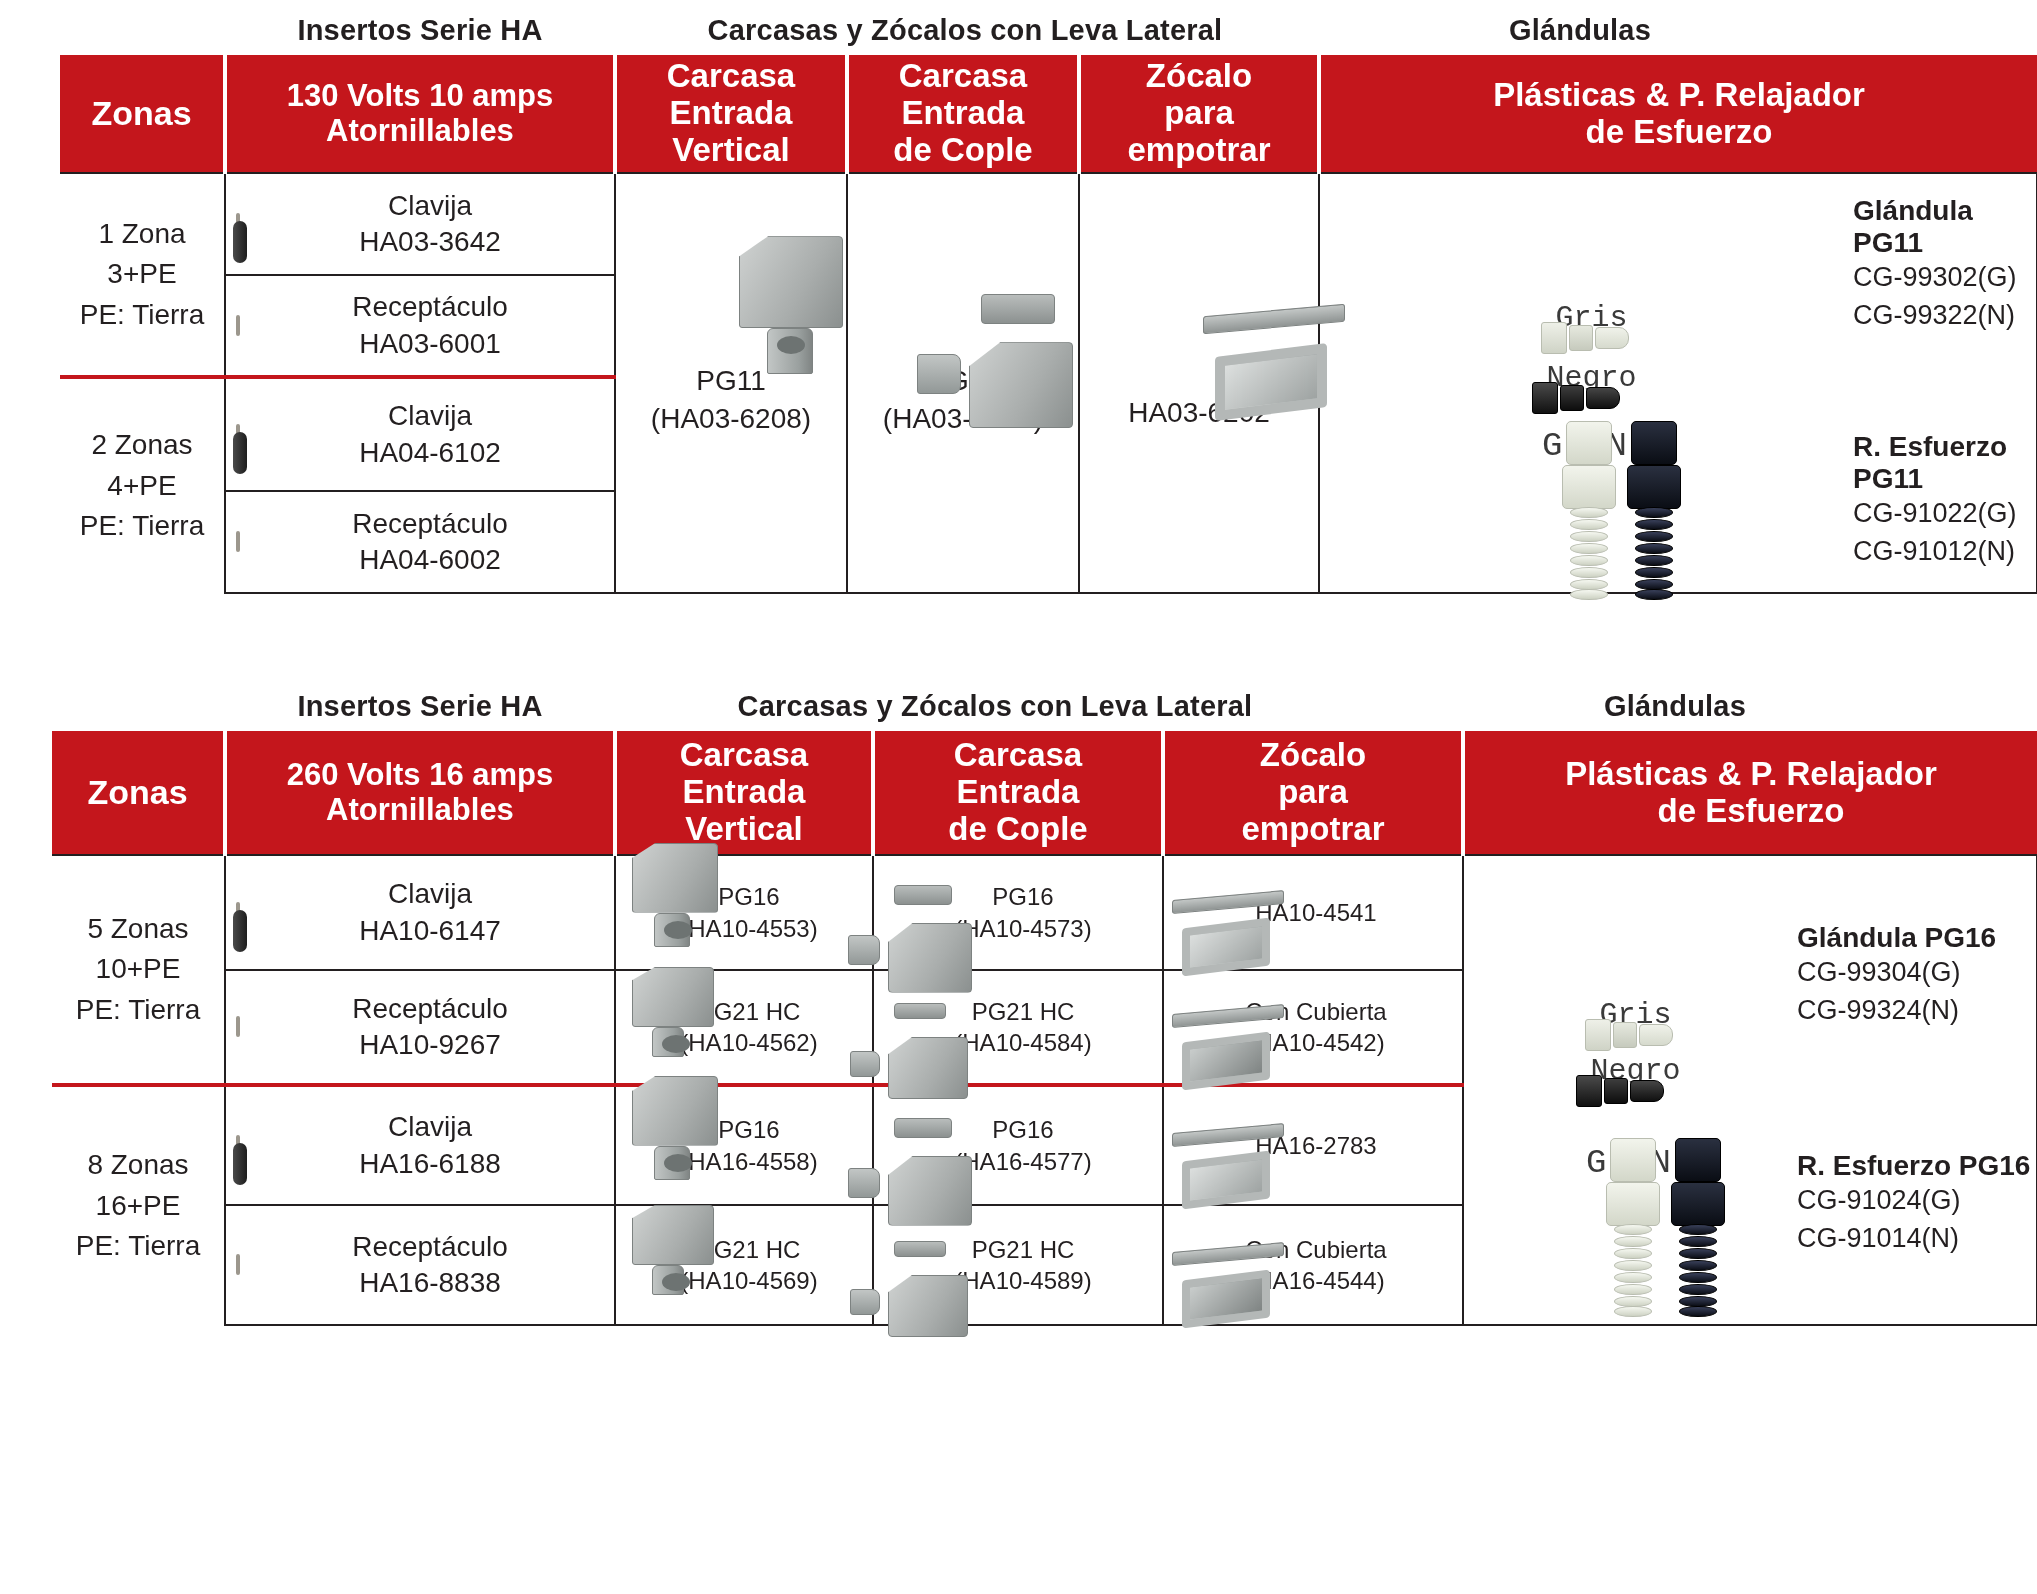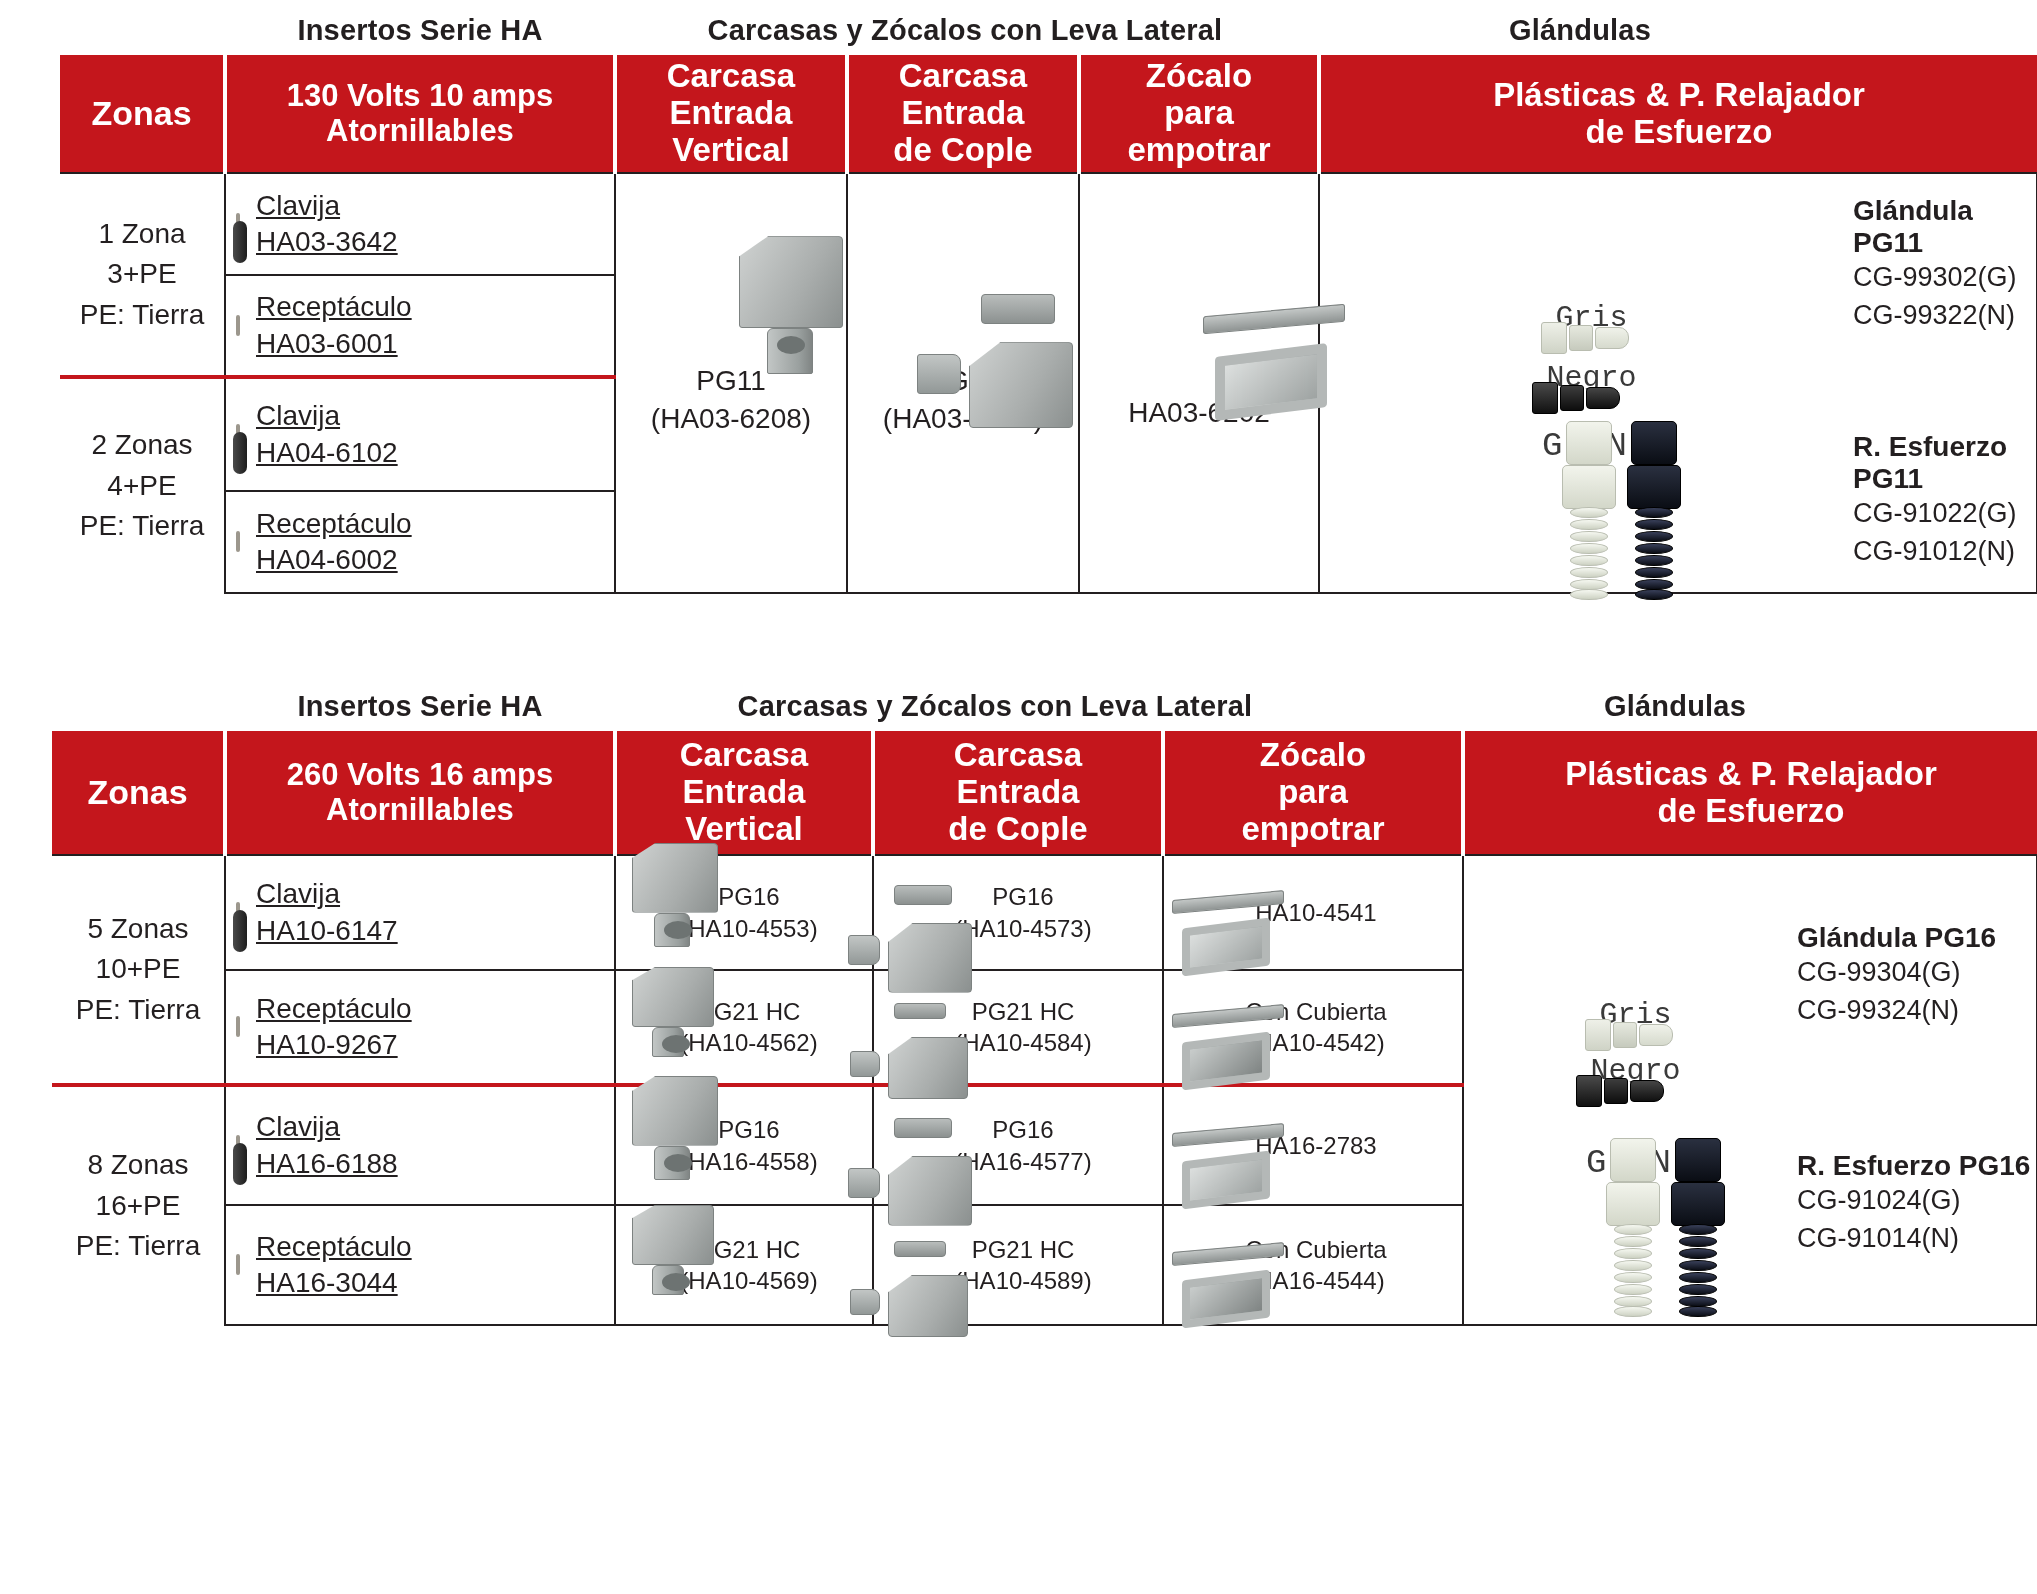--- a/index.html
+++ b/index.html
@@ -74,24 +74,23 @@
   .ins-cell {
     display: flex;
     align-items: center;
     justify-content: flex-start;
     gap: 16px;
     padding: 6px 10px;
   }
   .ins-label {
     font-size: 28px;
     line-height: 1.3;
-    text-align: left;
+    text-align: center;
     flex: 1;
     color: #231f20;
-    text-decoration: underline;
   }
 
   .code-text {
     font-size: 28px;
     line-height: 1.35;
     color: #231f20;
     text-align: center;
   }
   .code-small { font-size: 24px; line-height: 1.3; }
 
@@ -745,21 +744,21 @@
 
     <tr>
       <td></td>
       <td class="cell-box" style="height:120px;">
         <div class="ins-cell">
           <span class="part">
             <span class="insert big recept"></span>
           </span>
           <span class="ins-label">
             <span>Receptáculo</span><br>
-            <span>HA16-3044</span>
+            <span>HA16-8838</span>
           </span>
         </div>
       </td>
 
       <td class="cell-box" style="height:120px;">
         <div class="flexrow" style="gap:10px; padding:4px 8px;">
           <span class="part">
             <span class="hood-v sm" style="width:92px;height:90px;"><span class="body" style="height:60px;width:82px;"></span><span class="neck" style="width:32px;height:30px;left:28px;"></span></span>
           </span>
           <span class="code-small" style="flex:1;">

